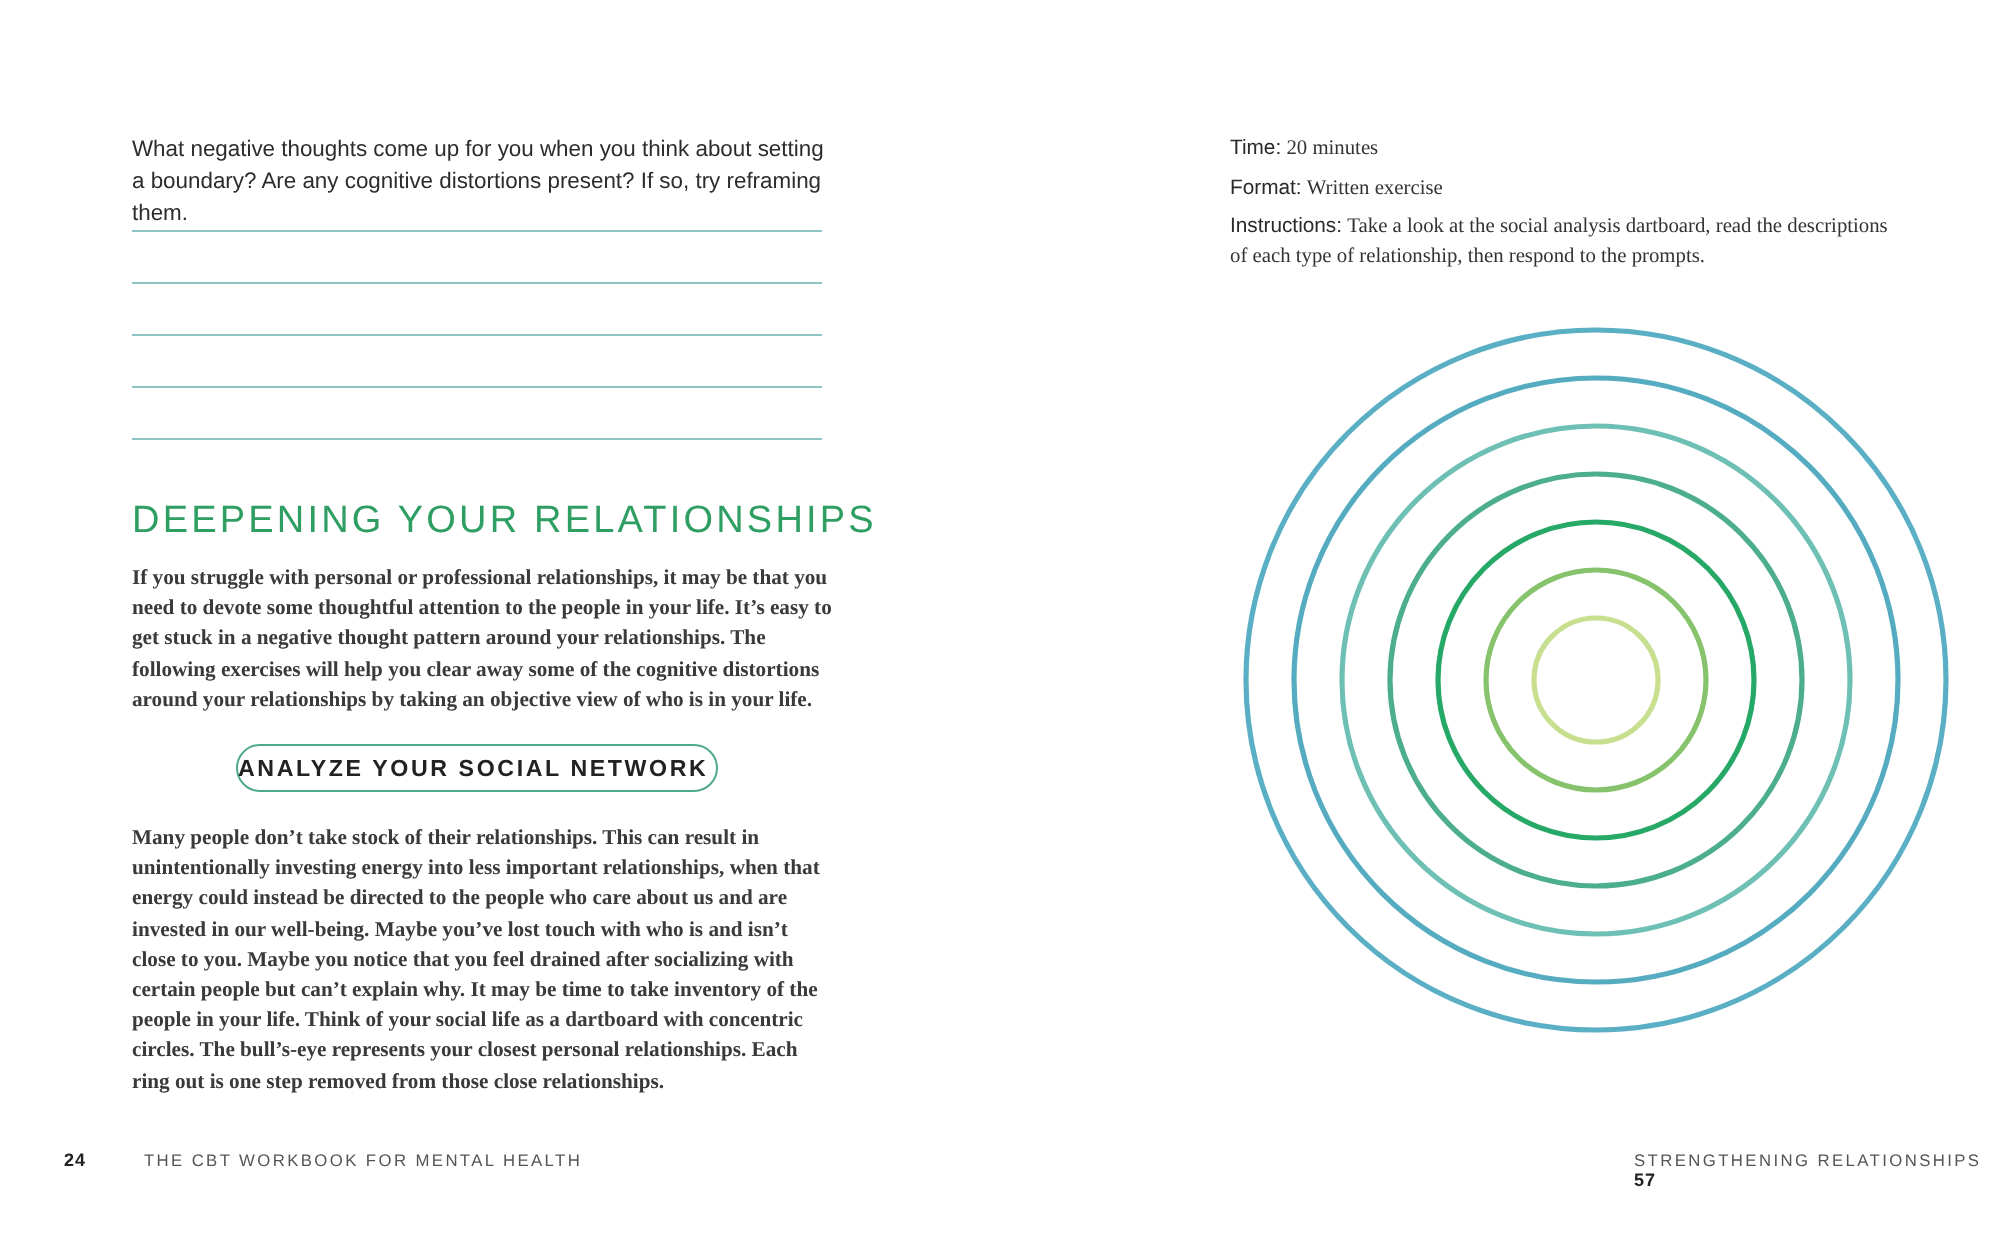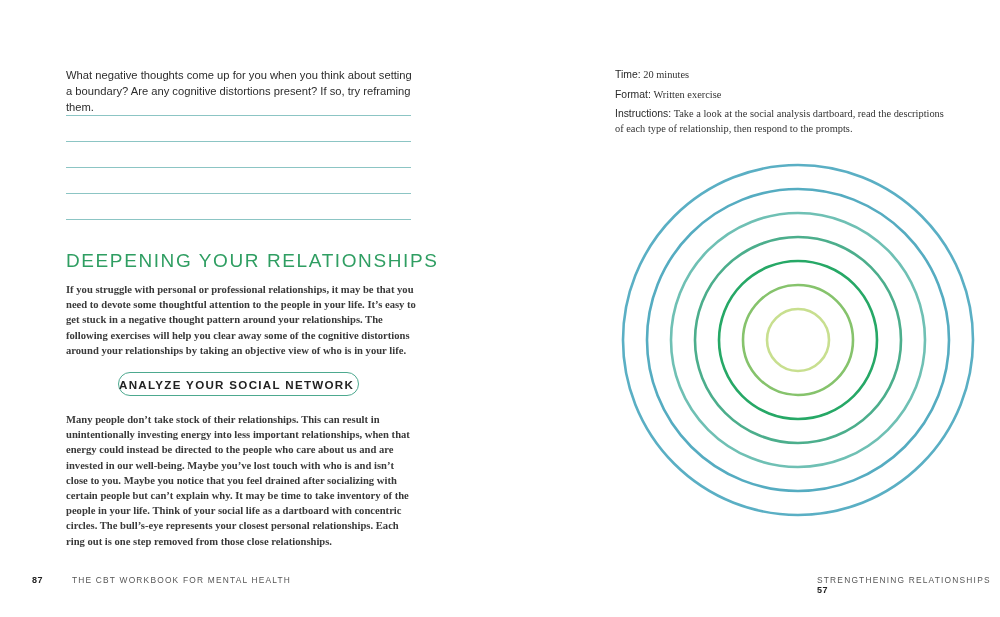--- a/index.html
+++ b/index.html
@@ -89,21 +89,21 @@
 
     <div class="body-text intro serif">If you struggle with personal or professional relationships, it may be that you need to devote some thoughtful attention to the people in your life. It’s easy to get stuck in a negative thought pattern around your relationships. The following exercises will help you clear away some of the cognitive distortions around your relationships by taking an objective view of who is in your life.</div>
 
     <div class="pill-button sans">
       <span>ANALYZE YOUR SOCIAL NETWORK</span>
     </div>
 
     <div class="body-text body2 serif">Many people don’t take stock of their relationships. This can result in unintentionally investing energy into less important relationships, when that energy could instead be directed to the people who care about us and are invested in our well-being. Maybe you’ve lost touch with who is and isn’t close to you. Maybe you notice that you feel drained after socializing with certain people but can’t explain why. It may be time to take inventory of the people in your life. Think of your social life as a dartboard with concentric circles. The bull’s-eye represents your closest personal relationships. Each ring out is one step removed from those close relationships.</div>
 
     <div class="footer sans" style="left:32px">
-      <span class="page-num">87</span>
+      <span class="page-num">24</span>
       <span style="display:inline-block;width:22px"></span>
       <span>THE CBT WORKBOOK FOR MENTAL HEALTH</span>
     </div>
   </div>
 
   <div class="page page-right">
     <div class="meta" style="top:67px">
       <span class="label">Time:</span>
       <span class="value">20 minutes</span>
     </div>

